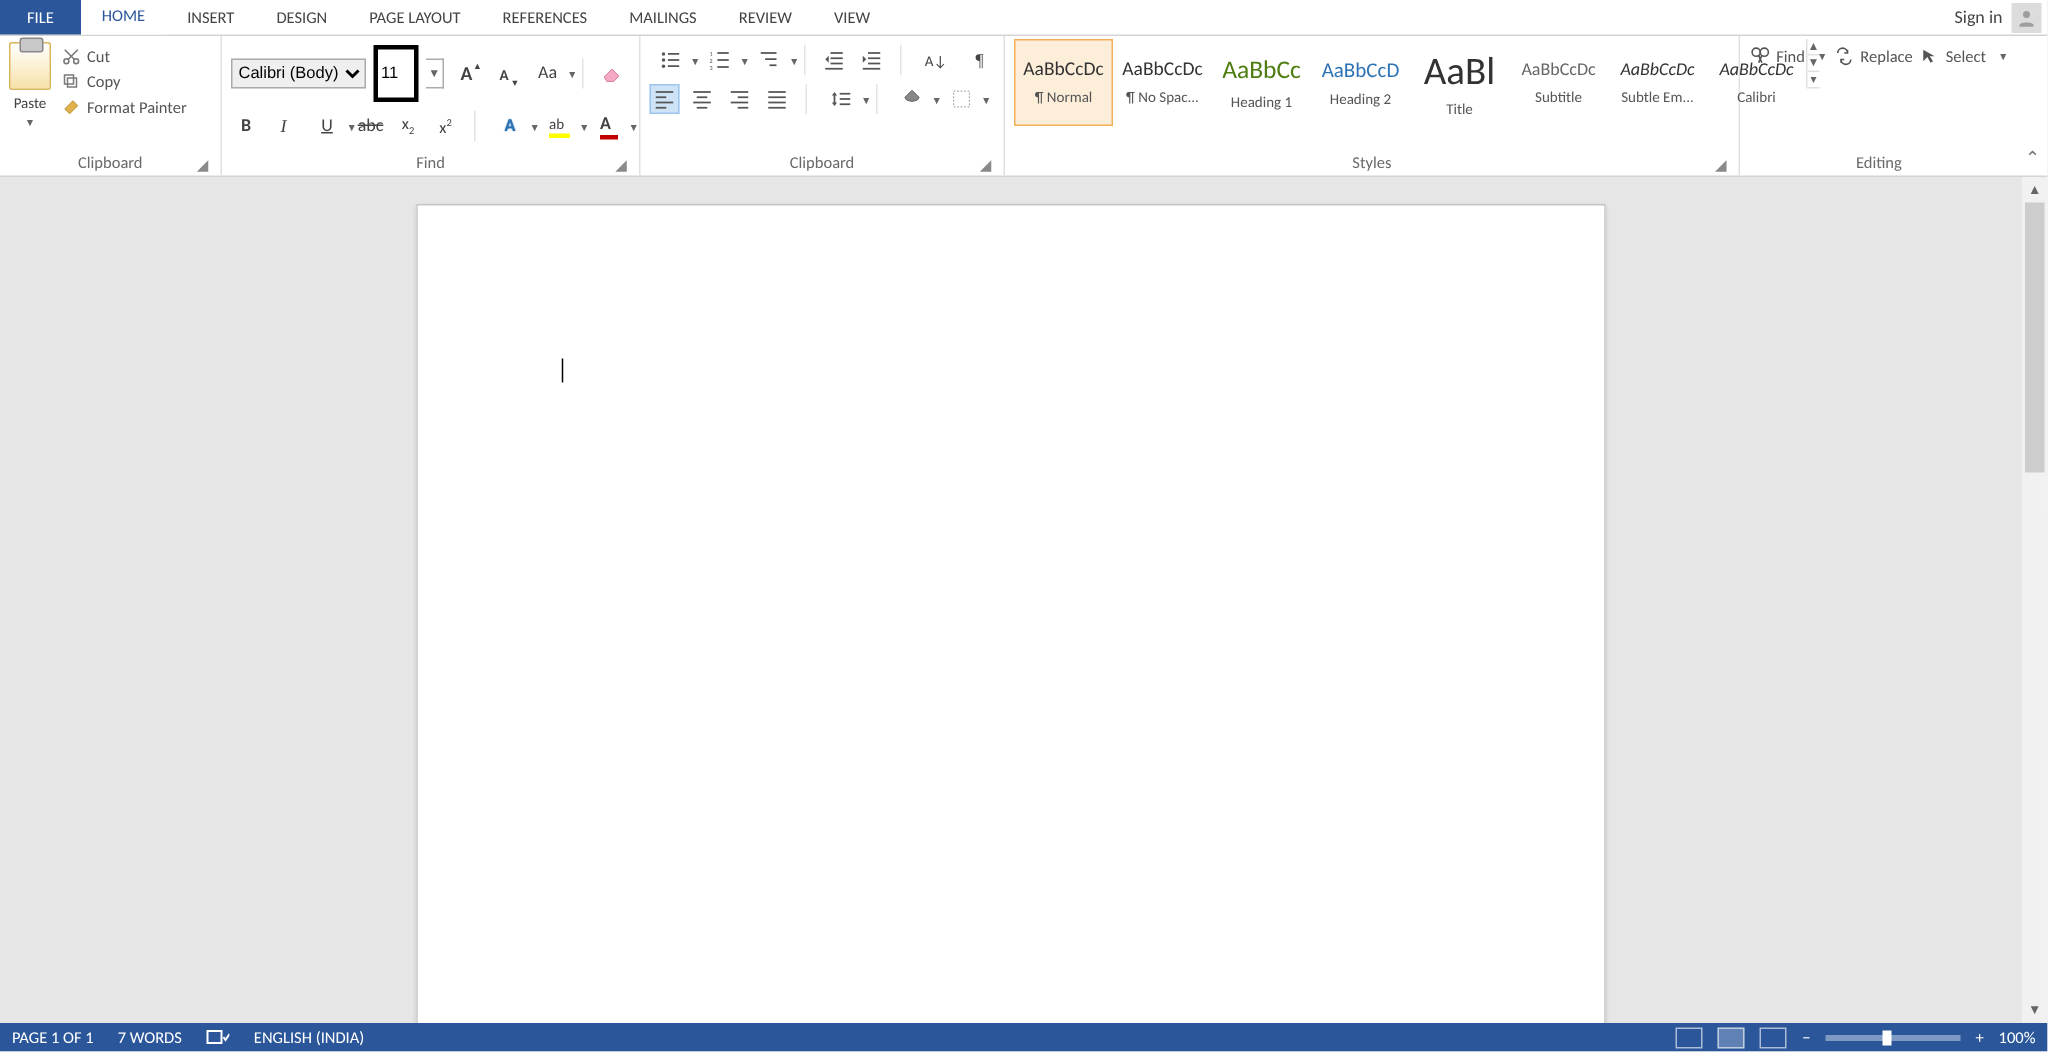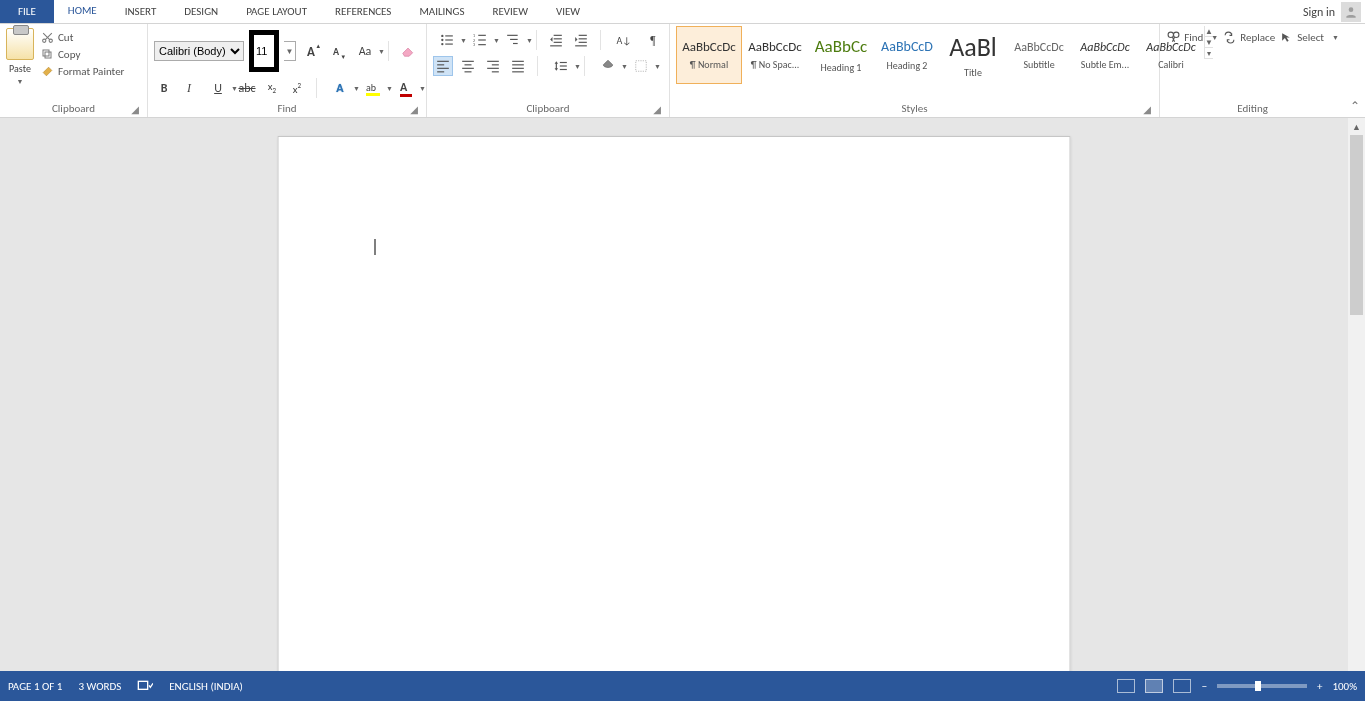--- a/index.html
+++ b/index.html
@@ -64,21 +64,21 @@
   width:28px;height:32px;border:1px solid #d8b45a;background:linear-gradient(#fff,#f6e2a8);
   position:relative;border-radius:2px;
 }
 .paste-icon::before{content:"";position:absolute;top:-4px;left:6px;width:14px;height:8px;background:#c8c8c8;border:1px solid #888;border-radius:2px;}
 .vstack { display:flex;flex-direction:column;gap:3px;justify-content:center;padding-top:4px;}
 .hbtn { display:flex;align-items:center;gap:4px;color:#555;font-size:11px;cursor:pointer;}
 .iconbox {width:14px;height:14px;display:inline-flex;align-items:center;justify-content:center;}
 .fontbox{display:flex;flex-direction:column;gap:6px;padding-top:4px;}
 .fontrow{display:flex;align-items:center;gap:5px;}
 select.font-name{width:90px;height:20px;font-size:11px;border:1px solid #ababab;}
-input.font-size{width:30px;height:20px;font-size:11px;border:5px solid #000000;padding:16px 2px;}
+input.font-size{width:30px;height:20px;font-size:11px;border:3px solid #000000;padding:16px 2px;}
 .size-dd{width:12px;height:20px;border:1px solid #ababab;border-left:none;display:flex;align-items:center;justify-content:center;font-size:8px;color:#666;}
 .btn{width:20px;height:20px;display:flex;align-items:center;justify-content:center;cursor:pointer;color:#444;position:relative;}
 .btn .dd{position:absolute;right:-6px;top:6px;font-size:7px;color:#666;}
 .btn.wdd{width:28px;}
 .btn.selected{background:#cfe3f6;border:1px solid #9ec5eb;}
 .hr{width:1px;height:44px;background:#e3e3e3;margin:0 4px;margin-top:4px;}
 .para-box{display:flex;flex-direction:column;gap:6px;padding-top:4px;}
 .styles-box{display:flex;align-items:flex-end;gap:0;}
 .style-tile{
   width:66px;height:58px;border:1px solid transparent;
@@ -107,21 +107,21 @@
 }
 @keyframes blink{50%{opacity:0;}}
 .vscroll{
   position:absolute;top:118px;right:0;bottom:19px;width:17px;background:#f1f1f1;
   display:flex;flex-direction:column;
 }
 .vscroll .arrow{height:17px;display:flex;align-items:center;justify-content:center;color:#666;font-size:9px;cursor:pointer;}
 .vscroll .track{flex:1;position:relative;}
 .vscroll .thumb{position:absolute;top:0;left:2px;right:2px;height:180px;background:#cdcdcd;}
 .statusbar{
-  position:absolute;bottom:0;left:0;right:0;height:30px;background:#2b579a;
+  position:absolute;bottom:0;left:0;right:0;height:19px;background:#2b579a;
   color:#fff;display:flex;align-items:center;font-size:11px;padding:0 8px;gap:16px;
 }
 .status-right{margin-left:auto;display:flex;align-items:center;gap:10px;}
 .zoom-slider{width:90px;height:4px;background:rgba(255,255,255,0.4);position:relative;}
 .zoom-slider .knob{position:absolute;top:-3px;left:38px;width:6px;height:10px;background:#fff;}
 .viewbtn{width:18px;height:14px;border:1px solid rgba(255,255,255,0.6);cursor:pointer;}
 svg{display:block;}
 </style>
 </head>
 <body>
@@ -496,21 +496,21 @@
 <div class="vscroll">
   <div class="arrow">▲</div>
   <div class="track">
       <div class="thumb"></div>
     </div>
   <div class="arrow">▼</div>
 </div>
 
 <div class="statusbar">
   <span>PAGE 1 OF 1</span>
-  <span>3 WORDS</span>
+  <span>7 WORDS</span>
   <span>
       <svg width="16" height="12" viewBox="0 0 24 18" fill="none" stroke="#fff" stroke-width="2">
         <rect x="2" y="2" width="14" height="12"></rect>
         <path d="M18 8 l2 3 l4 -6"></path>
       </svg>
     </span>
   <span>ENGLISH (INDIA)</span>
   <div class="status-right">
     <span class="viewbtn"></span>
     <span class="viewbtn" style="background:rgba(255,255,255,0.25)"></span>

